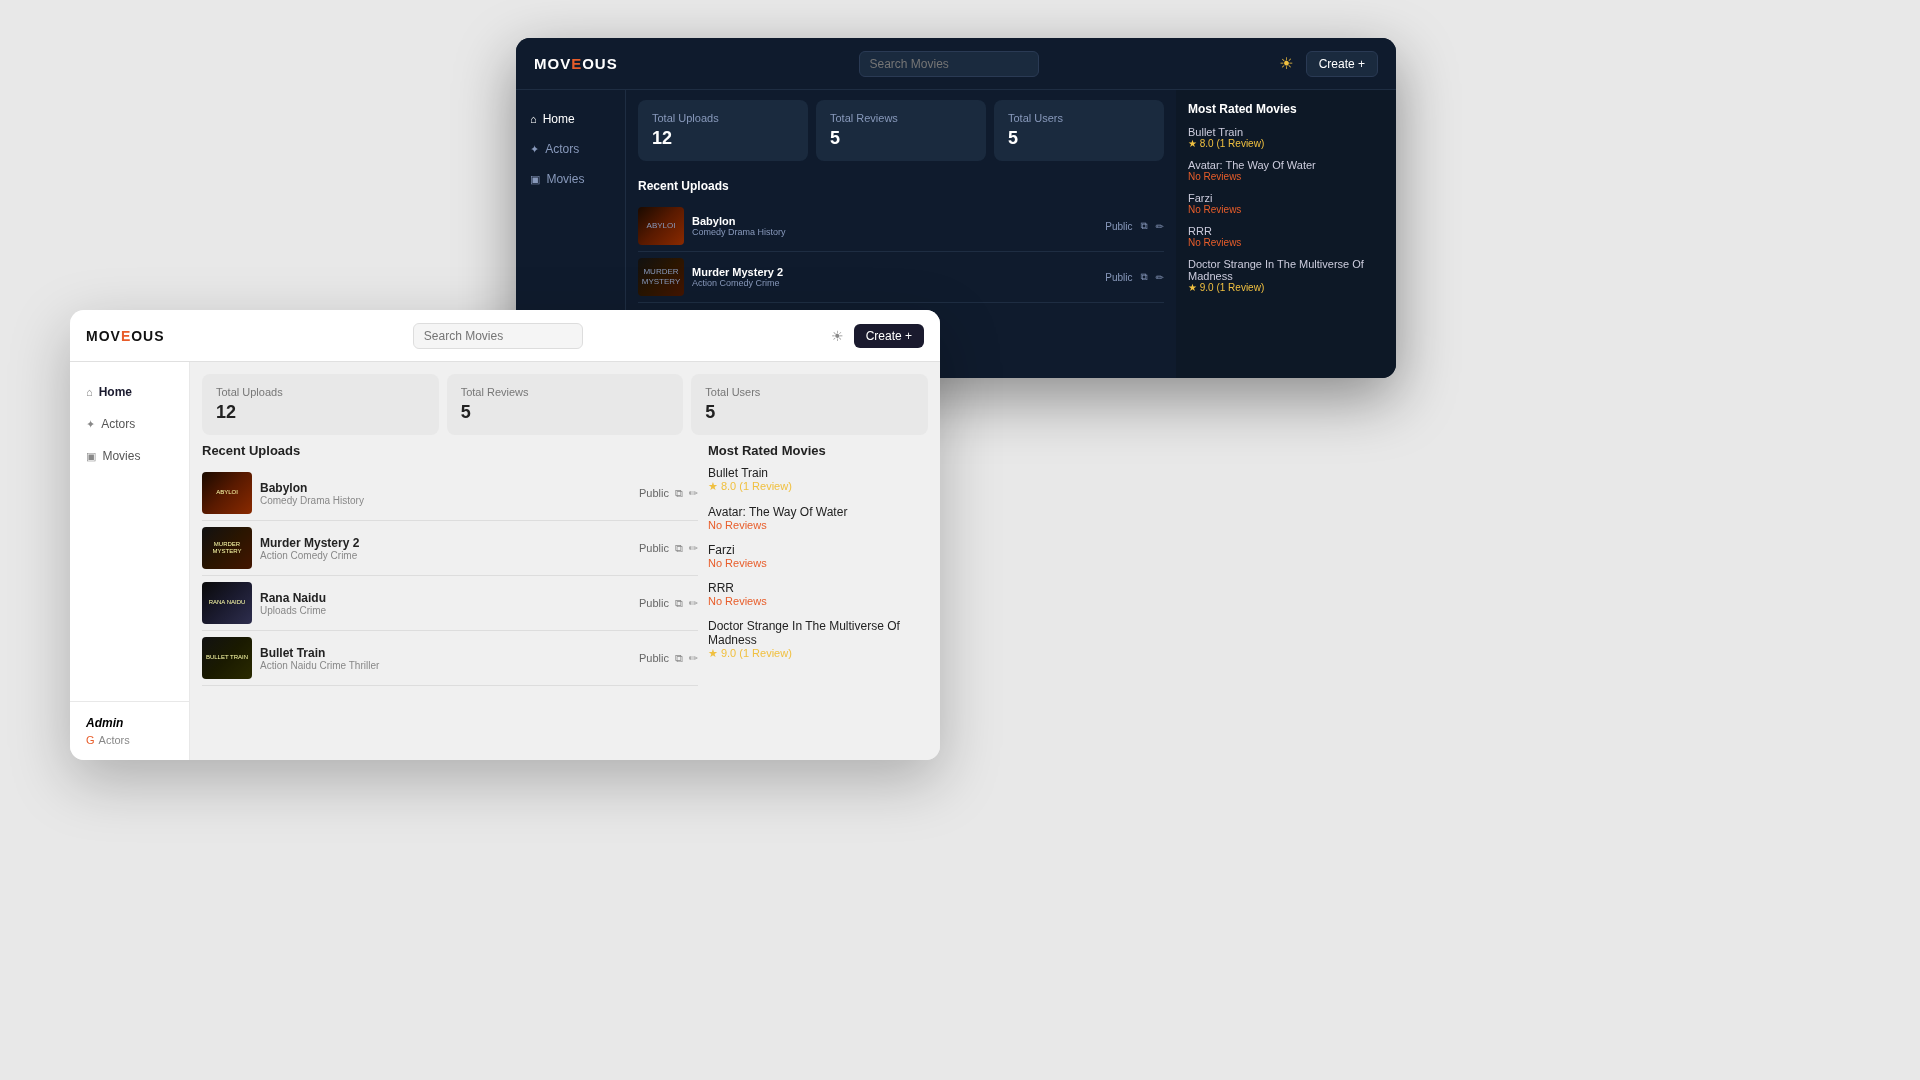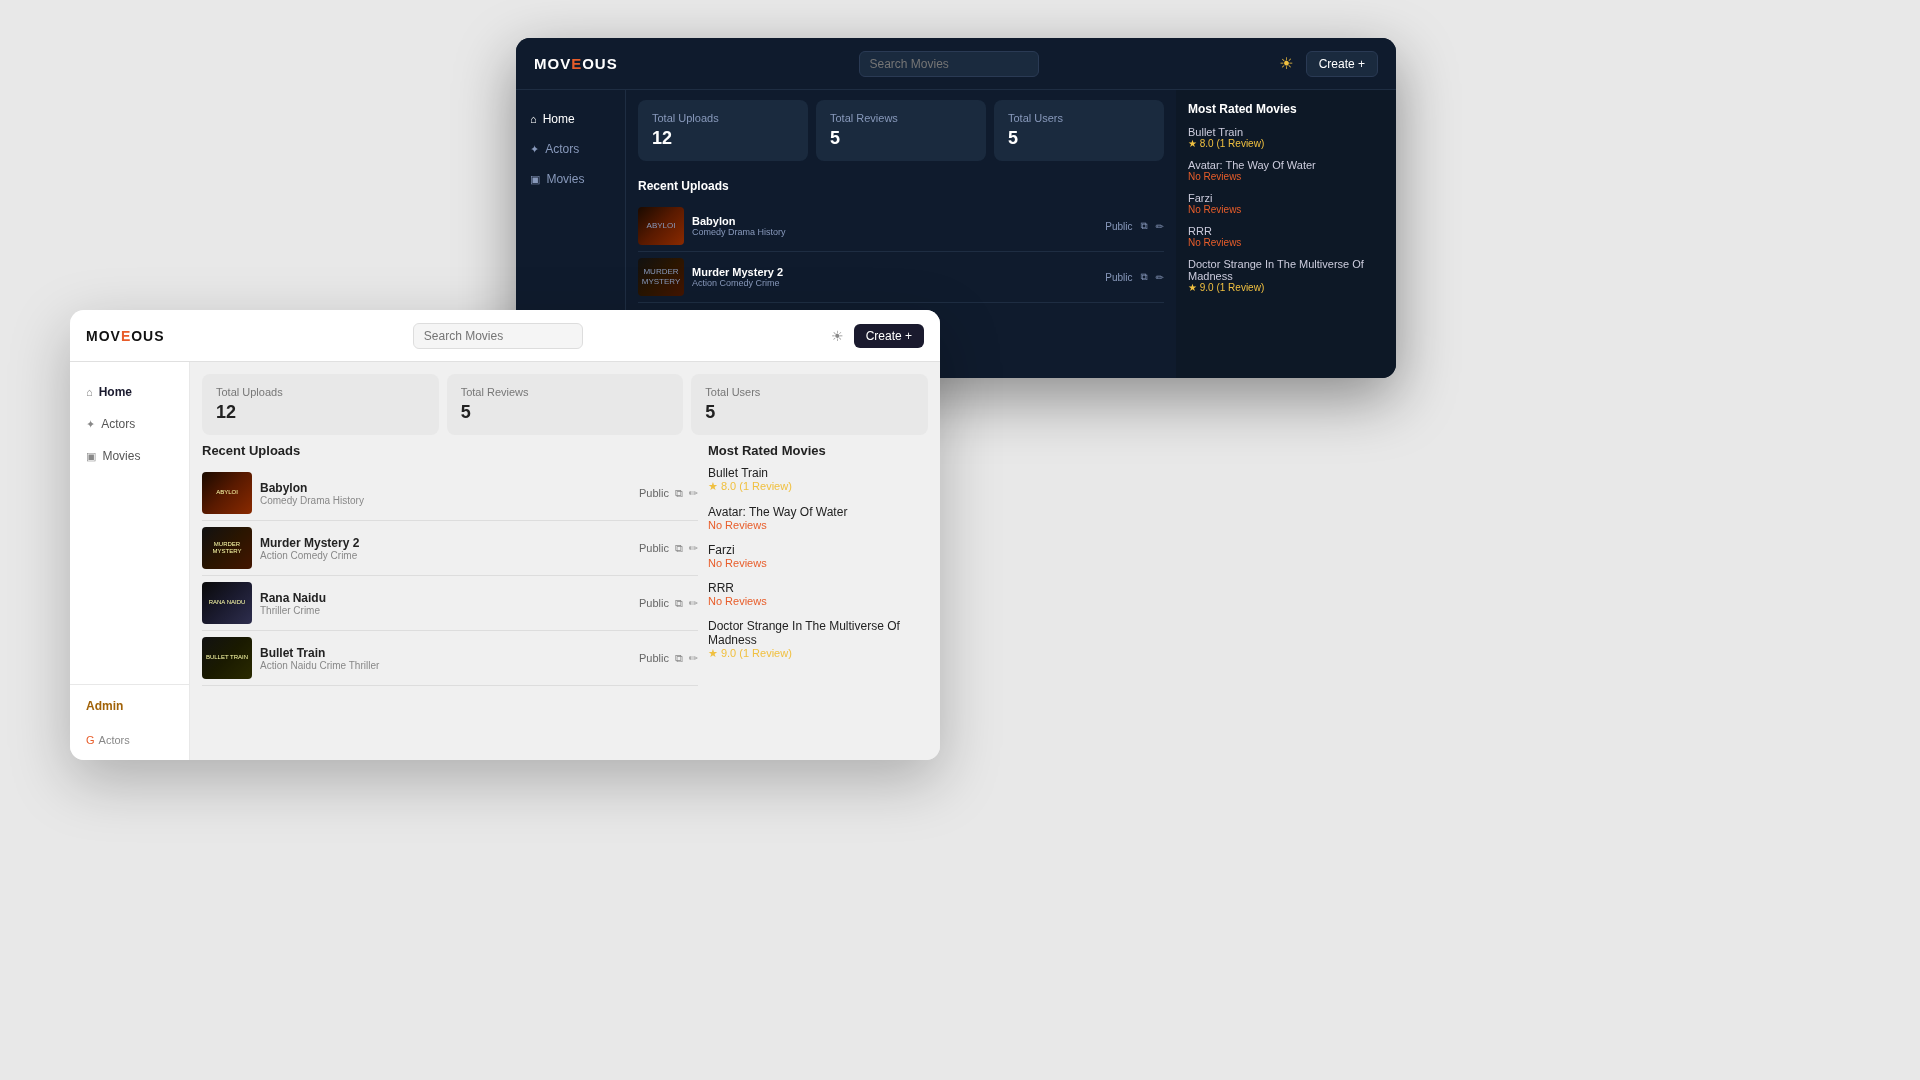--- a/index.html
+++ b/index.html
@@ -365,24 +365,25 @@
 
     .light-sidebar-bottom {
       padding: 14px 16px;
       border-top: 1px solid #e8e8e8;
       position: absolute;
       bottom: 0;
       left: 0;
       width: 120px;
     }
     .light-admin-name {
-      color: #a16207;
+      color: #000000;
       font-size: 12px;
       font-weight: 600;
-      margin-bottom: 21px;
+      margin-bottom: 4px;
+      font-style: italic;
     }
     .light-logout {
       display: flex;
       align-items: center;
       gap: 4px;
       color: #888;
       font-size: 11px;
       cursor: pointer;
     }
   </style>
@@ -556,21 +557,21 @@
             <div class="light-upload-actions">
               <span class="light-public-badge">Public</span>
               <span class="light-action-icon">⧉</span>
               <span class="light-action-icon">✏</span>
             </div>
           </div>
           <div class="light-upload-item">
             <div class="light-movie-thumb thumb-rana">RANA NAIDU</div>
             <div class="light-upload-info">
               <div class="light-upload-name">Rana Naidu</div>
-              <div class="light-upload-genres">Thriller  Crime</div>
+              <div class="light-upload-genres">Uploads  Crime</div>
             </div>
             <div class="light-upload-actions">
               <span class="light-public-badge">Public</span>
               <span class="light-action-icon">⧉</span>
               <span class="light-action-icon">✏</span>
             </div>
           </div>
           <div class="light-upload-item">
             <div class="light-movie-thumb thumb-bullet">BULLET TRAIN</div>
             <div class="light-upload-info">

